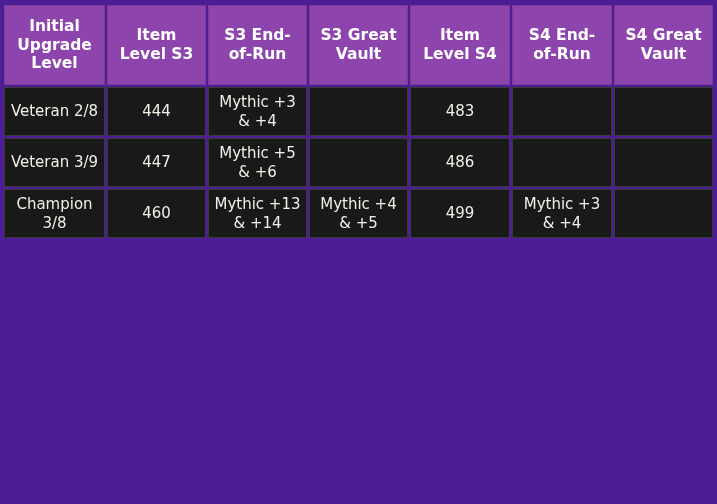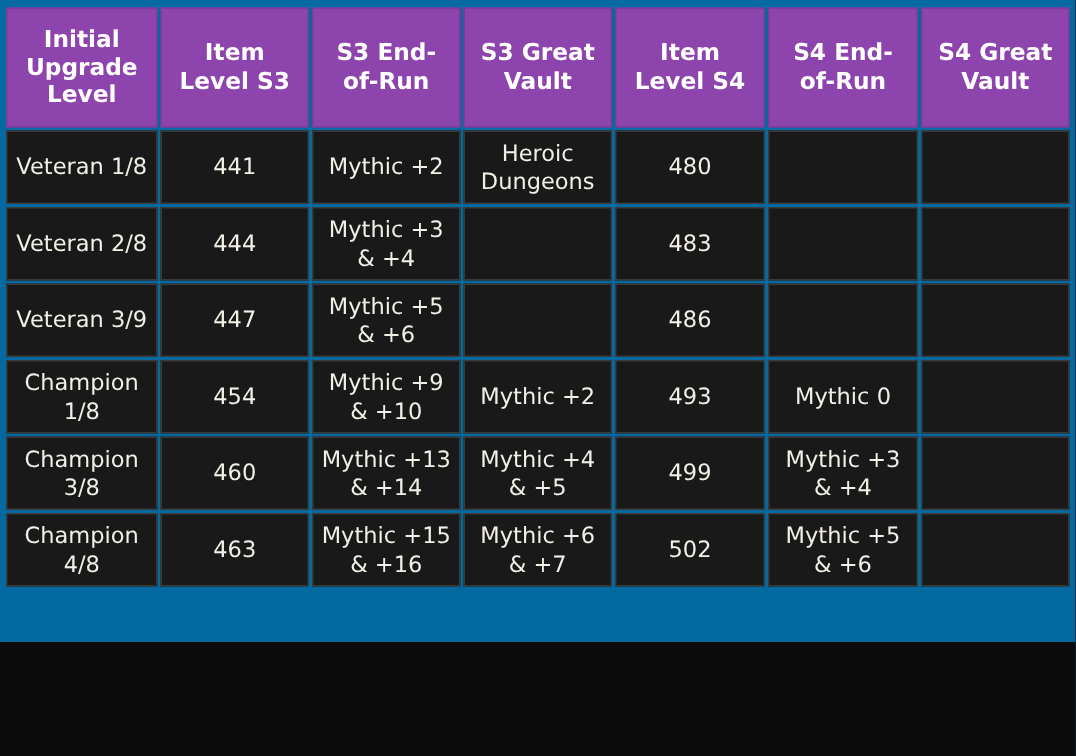--- a/index.html
+++ b/index.html
@@ -9,22 +9,22 @@
   }
   body {
     width: 717px;
     height: 504px;
     overflow: hidden;
     font-family: "DejaVu Sans", "Liberation Sans", sans-serif;
   }
 
   #upgrade-table-wrap {
     width: 717px;
-    height: 428px;
-    background: #0369a1;
+    height: 504px;
+    background: #4c1d95;
     box-sizing: border-box;
     padding: 3px 2px 0 2px;
   }
 
   table.upgrade-table {
     width: 713px;
     border-collapse: separate;
     border-spacing: 2px;
     table-layout: fixed;
   }
@@ -89,68 +89,41 @@
         <th>Item Level S3</th>
         <th>S3 End-of-Run</th>
         <th>S3 Great Vault</th>
         <th>Item Level S4</th>
         <th>S4 End-of-Run</th>
         <th>S4 Great Vault</th>
       </tr>
     </thead>
     <tbody>
       <tr>
-        <td>Veteran 1/8</td>
-        <td>441</td>
-        <td>Mythic +2</td>
-        <td>Heroic Dungeons</td>
-        <td>480</td>
-        <td class="empty-cell"></td>
-        <td class="empty-cell"></td>
-      </tr>
-      <tr>
         <td>Veteran 2/8</td>
         <td>444</td>
         <td>Mythic +3 &amp; +4</td>
         <td class="empty-cell"></td>
         <td>483</td>
         <td class="empty-cell"></td>
         <td class="empty-cell"></td>
       </tr>
       <tr>
         <td>Veteran 3/9</td>
         <td>447</td>
         <td>Mythic +5 &amp; +6</td>
         <td class="empty-cell"></td>
         <td>486</td>
         <td class="empty-cell"></td>
         <td class="empty-cell"></td>
       </tr>
       <tr>
-        <td>Champion 1/8</td>
-        <td>454</td>
-        <td>Mythic +9 &amp; +10</td>
-        <td>Mythic +2</td>
-        <td>493</td>
-        <td>Mythic 0</td>
-        <td class="empty-cell"></td>
-      </tr>
-      <tr>
         <td>Champion 3/8</td>
         <td>460</td>
         <td>Mythic +13 &amp; +14</td>
         <td>Mythic +4 &amp; +5</td>
         <td>499</td>
         <td>Mythic +3 &amp; +4</td>
         <td class="empty-cell"></td>
       </tr>
-      <tr>
-        <td>Champion 4/8</td>
-        <td>463</td>
-        <td>Mythic +15 &amp; +16</td>
-        <td>Mythic +6 &amp; +7</td>
-        <td>502</td>
-        <td>Mythic +5 &amp; +6</td>
-        <td class="empty-cell"></td>
-      </tr>
     </tbody>
   </table>
 </div>
 
 </body></html>

